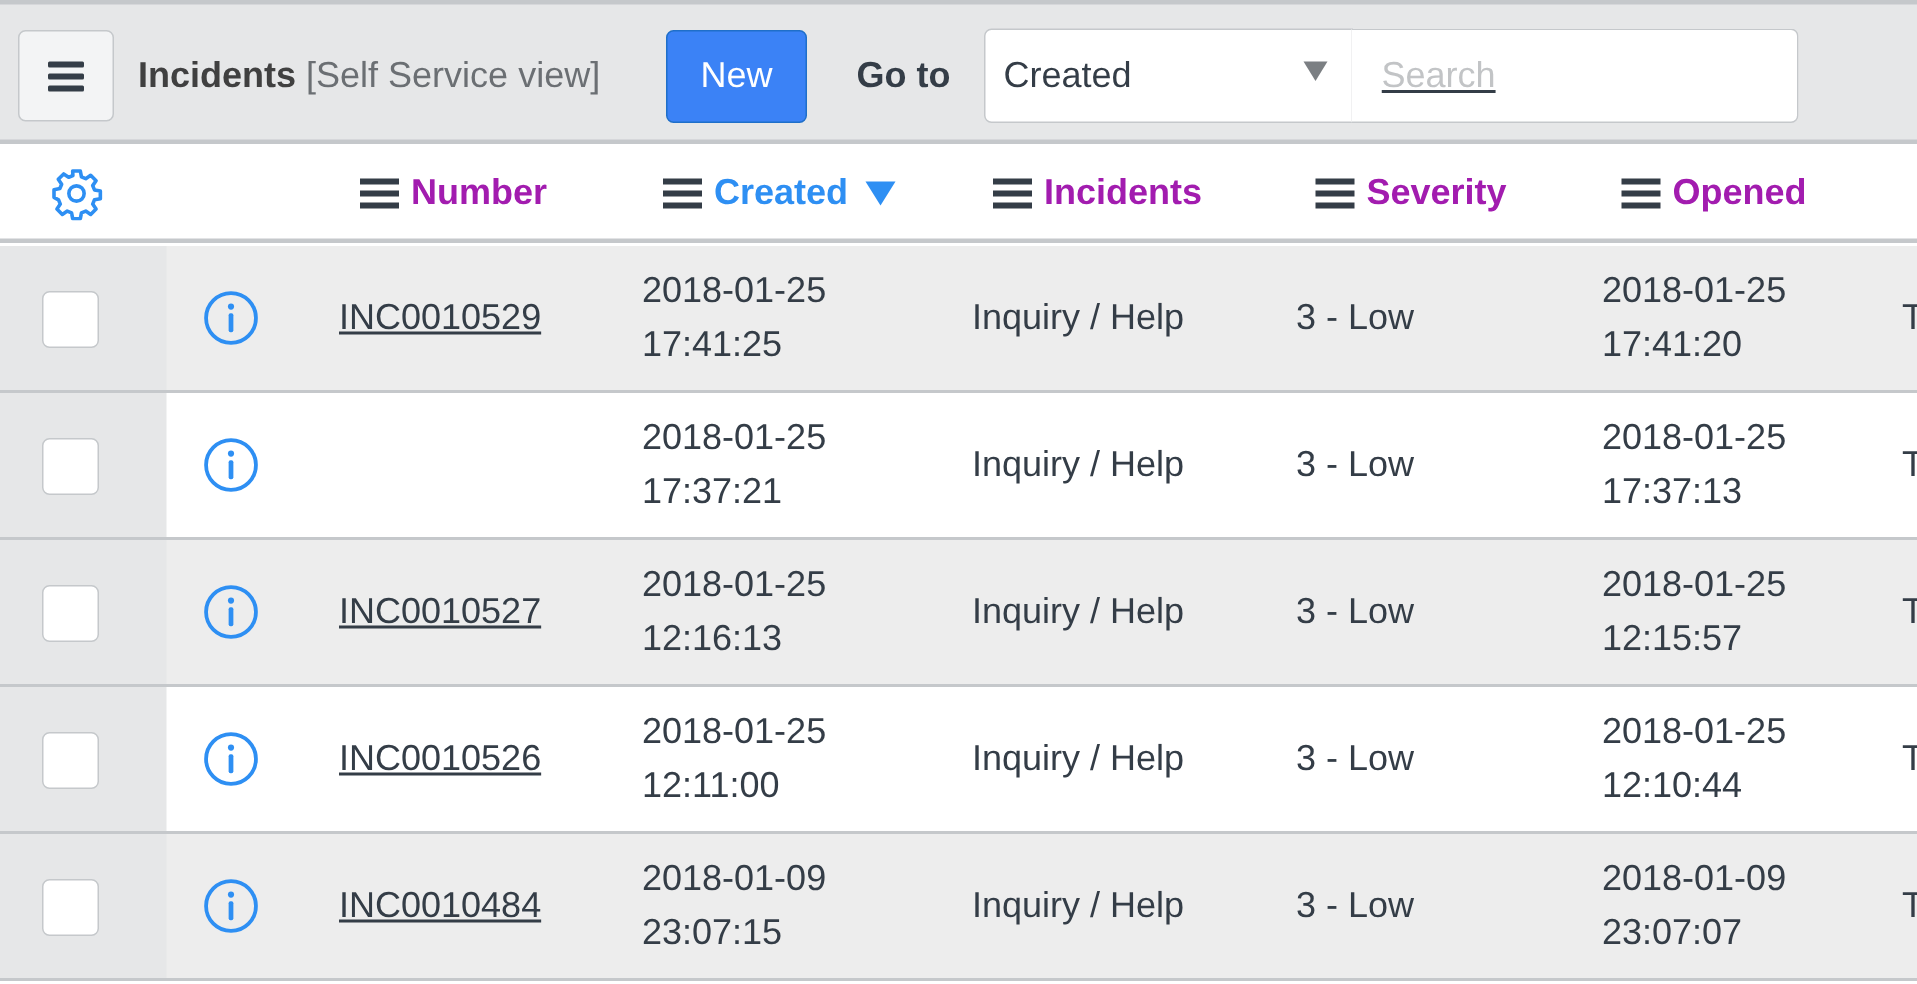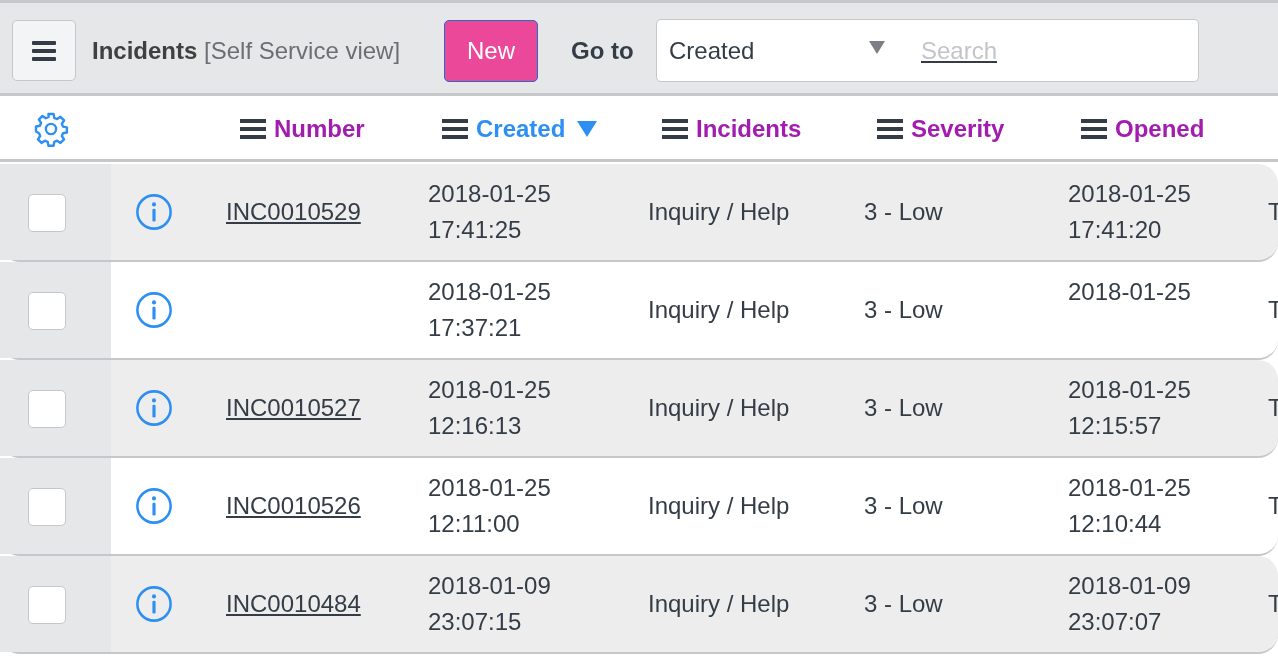--- a/index.html
+++ b/index.html
@@ -20,21 +20,21 @@
   }
   .burger { display: flex; flex-direction: column; gap: 4px; }
   .burger span { display: block; width: 24px; height: 4px; background: #343d47; border-radius: 1px; }
   .title {
     position: absolute; left: 92px; top: 34px; font-size: 24px; white-space: nowrap;
   }
   .title .main { font-weight: bold; color: #404040; }
   .title .sub { color: #6b6f73; }
   .new-btn {
     position: absolute; left: 444px; top: 17px; width: 94px; height: 62px;
-    background: #ec4899; border: 1.5px solid #1f6fc9; border-radius: 5px; box-sizing: border-box;
+    background: #3b82f6; border: 1.5px solid #1f6fc9; border-radius: 5px; box-sizing: border-box;
     color: #fff; font-size: 24px; display: flex; align-items: center; justify-content: center;
   }
   .goto {
     position: absolute; left: 571px; top: 34px; font-size: 24px; font-weight: bold; color: #343d47;
   }
   .goto-select {
     position: absolute; left: 656px; top: 16px; width: 246px; height: 63px;
     background: #fff; border: 1.5px solid #c5c8cb; border-right: 1px solid #c5c8cb;
     border-radius: 5px 0 0 5px; box-sizing: border-box;
     font-size: 24px; color: #343d47; padding-left: 12px; display: flex; align-items: center;
@@ -67,21 +67,20 @@
   .col-head .lines span { display: block; width: 26px; height: 4px; background: #343d47; }
   .col-head.active { color: #2e8ff3; }
   .col-head .sort-caret {
     width: 0; height: 0; margin-left: 4px;
     border-left: 10px solid transparent; border-right: 10px solid transparent; border-top: 16px solid #2e8ff3;
   }
   .rows { position: absolute; left: 0; top: 164px; width: 1278px; }
   .row {
     position: relative; height: 96px; border-bottom: 2px solid #c5c8cb; box-sizing: content-box;
     background: #ededed;
-    border-radius: 20px;
   }
   .row.odd { background: #ffffff; }
   .row .check-cell {
     position: absolute; left: 0; top: 0; width: 111px; height: 96px; background: #e6e7e8;
   }
   .checkbox {
     position: absolute; left: 28px; top: 30px; width: 38px; height: 38px;
     background: #fff; border: 1.5px solid #c5c8cb; border-radius: 5px; box-sizing: border-box;
   }
   .info {
@@ -202,20 +201,21 @@
       <rect x="11" y="10" width="2" height="8" rx="0.8" fill="#2e8ff3"></rect>
     </svg>
     <div class="cell created">
       <div>2018-01-25</div>
       <div>17:37:21</div>
     </div>
     <div class="cell category">Inquiry / Help</div>
     <div class="cell severity">3 - Low</div>
     <div class="cell opened">
       <div>2018-01-25</div>
+      <div>17:37:13</div>
     </div>
     <div class="cell trunc">T</div>
   </div>
 
   <div class="row">
     <div class="check-cell">
       <div class="checkbox"></div>
     </div>
     <svg class="info" viewBox="0 0 24 24">
       <circle cx="12" cy="12" r="10.5" fill="none" stroke="#2e8ff3" stroke-width="1.6"></circle>

